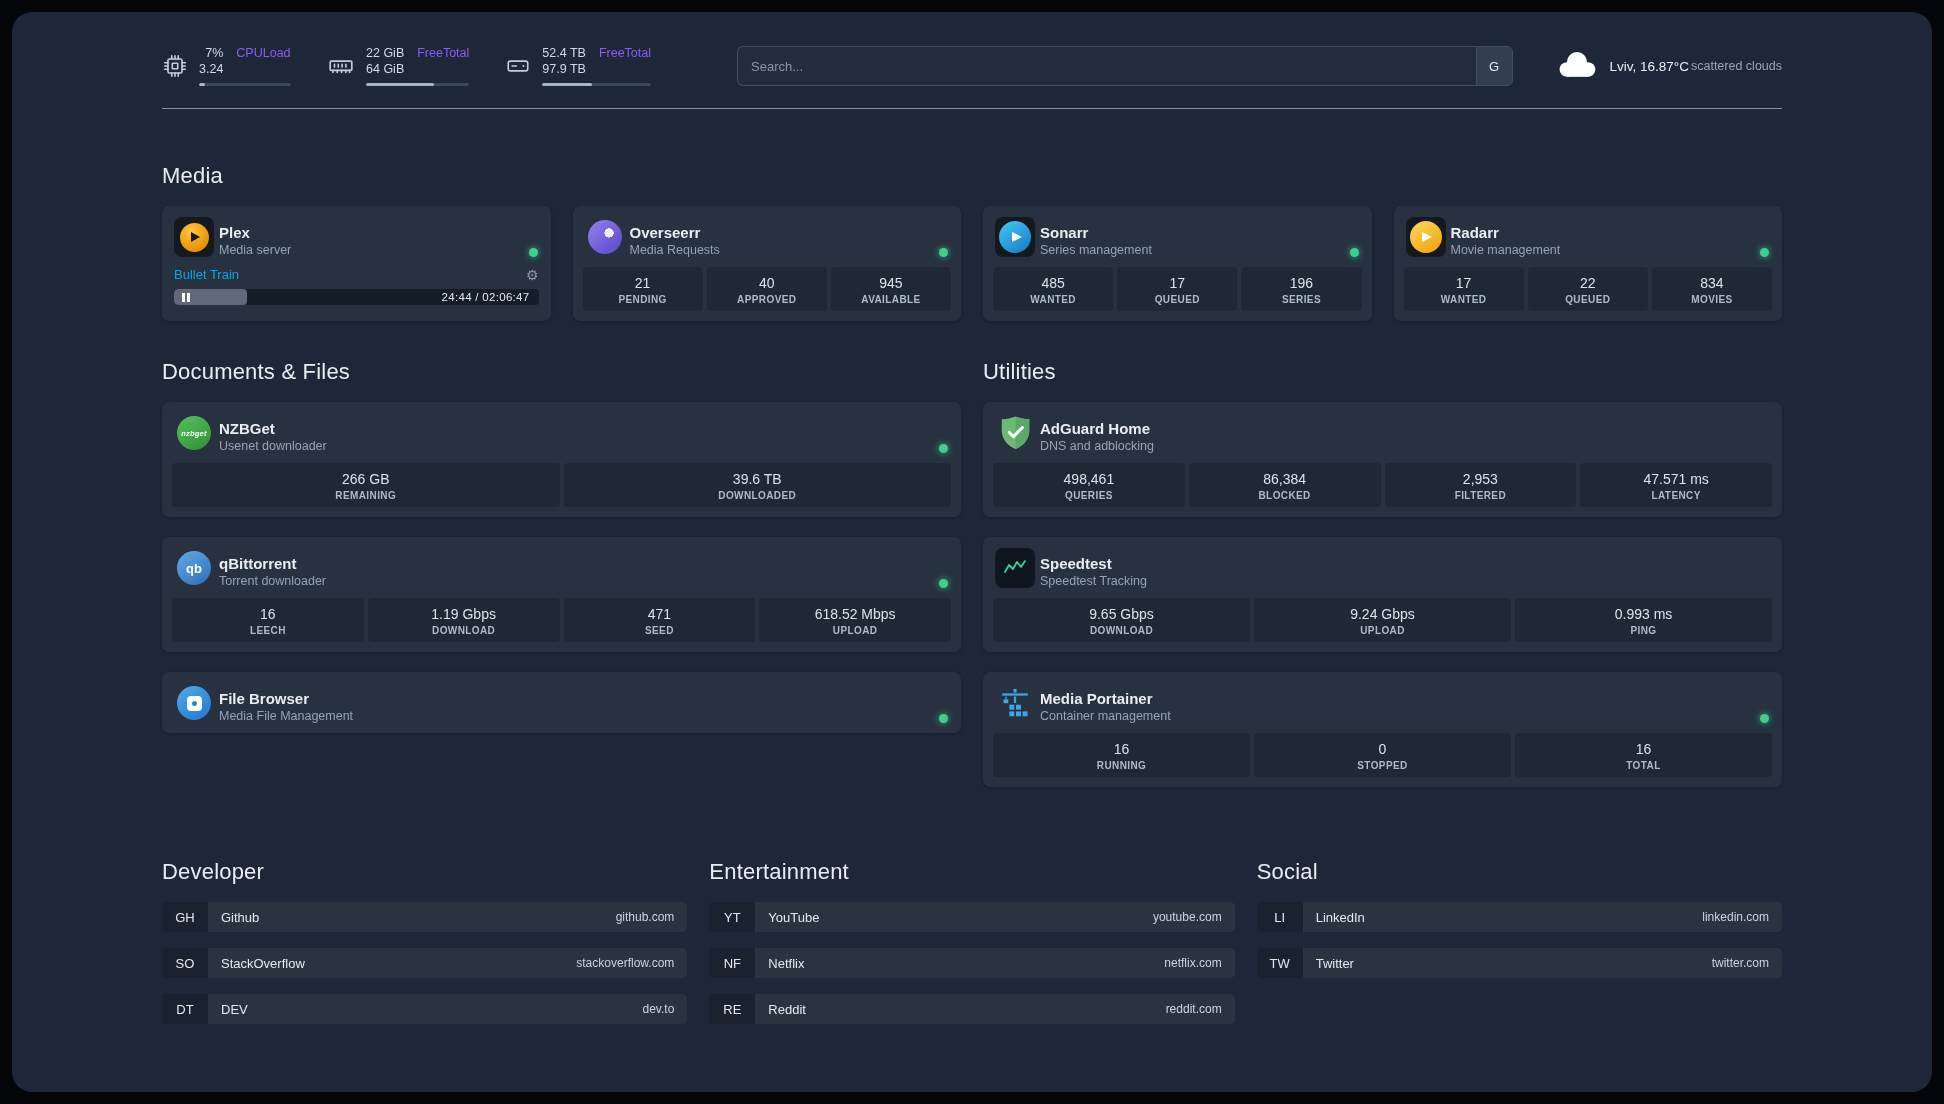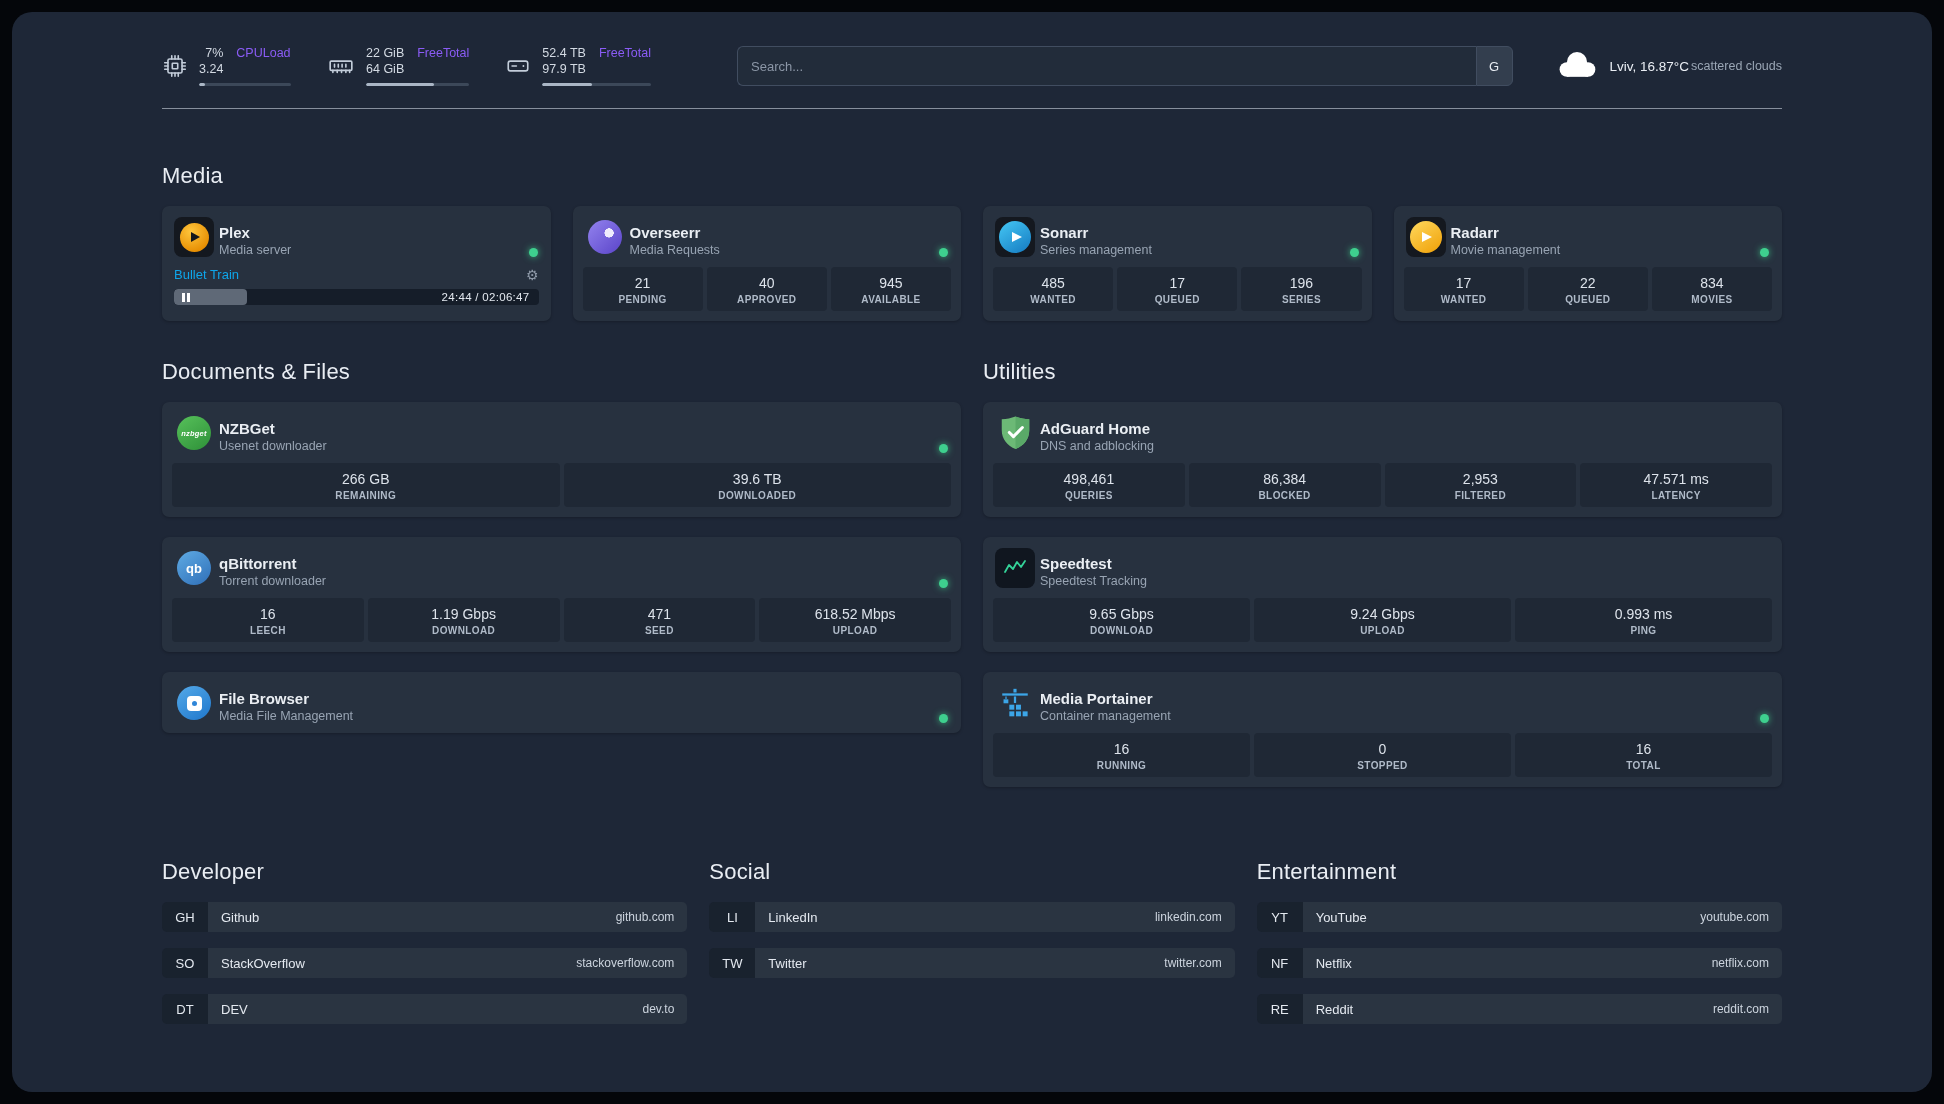--- a/index.html
+++ b/index.html
@@ -546,57 +546,57 @@
       <a class="bm">
         <span class="bm-abbr">DT</span>
         <span class="bm-body">
           <span class="bm-name">DEV</span>
           <span class="bm-domain">dev.to</span>
         </span>
       </a>
     </div>
 
     <div class="bgroup">
+      <h2 class="section-title">Entertainment</h2>
+      <a class="bm">
+        <span class="bm-abbr">YT</span>
+        <span class="bm-body">
+          <span class="bm-name">YouTube</span>
+          <span class="bm-domain">youtube.com</span>
+        </span>
+      </a>
+      <a class="bm">
+        <span class="bm-abbr">NF</span>
+        <span class="bm-body">
+          <span class="bm-name">Netflix</span>
+          <span class="bm-domain">netflix.com</span>
+        </span>
+      </a>
+      <a class="bm">
+        <span class="bm-abbr">RE</span>
+        <span class="bm-body">
+          <span class="bm-name">Reddit</span>
+          <span class="bm-domain">reddit.com</span>
+        </span>
+      </a>
+    </div>
+
+    <div class="bgroup">
       <h2 class="section-title">Social</h2>
       <a class="bm">
         <span class="bm-abbr">LI</span>
         <span class="bm-body">
           <span class="bm-name">LinkedIn</span>
           <span class="bm-domain">linkedin.com</span>
         </span>
       </a>
       <a class="bm">
         <span class="bm-abbr">TW</span>
         <span class="bm-body">
           <span class="bm-name">Twitter</span>
           <span class="bm-domain">twitter.com</span>
         </span>
       </a>
     </div>
-
-    <div class="bgroup">
-      <h2 class="section-title">Entertainment</h2>
-      <a class="bm">
-        <span class="bm-abbr">YT</span>
-        <span class="bm-body">
-          <span class="bm-name">YouTube</span>
-          <span class="bm-domain">youtube.com</span>
-        </span>
-      </a>
-      <a class="bm">
-        <span class="bm-abbr">NF</span>
-        <span class="bm-body">
-          <span class="bm-name">Netflix</span>
-          <span class="bm-domain">netflix.com</span>
-        </span>
-      </a>
-      <a class="bm">
-        <span class="bm-abbr">RE</span>
-        <span class="bm-body">
-          <span class="bm-name">Reddit</span>
-          <span class="bm-domain">reddit.com</span>
-        </span>
-      </a>
-    </div>
   </div>
 
 </div>
 </div>
 
 </body></html>

